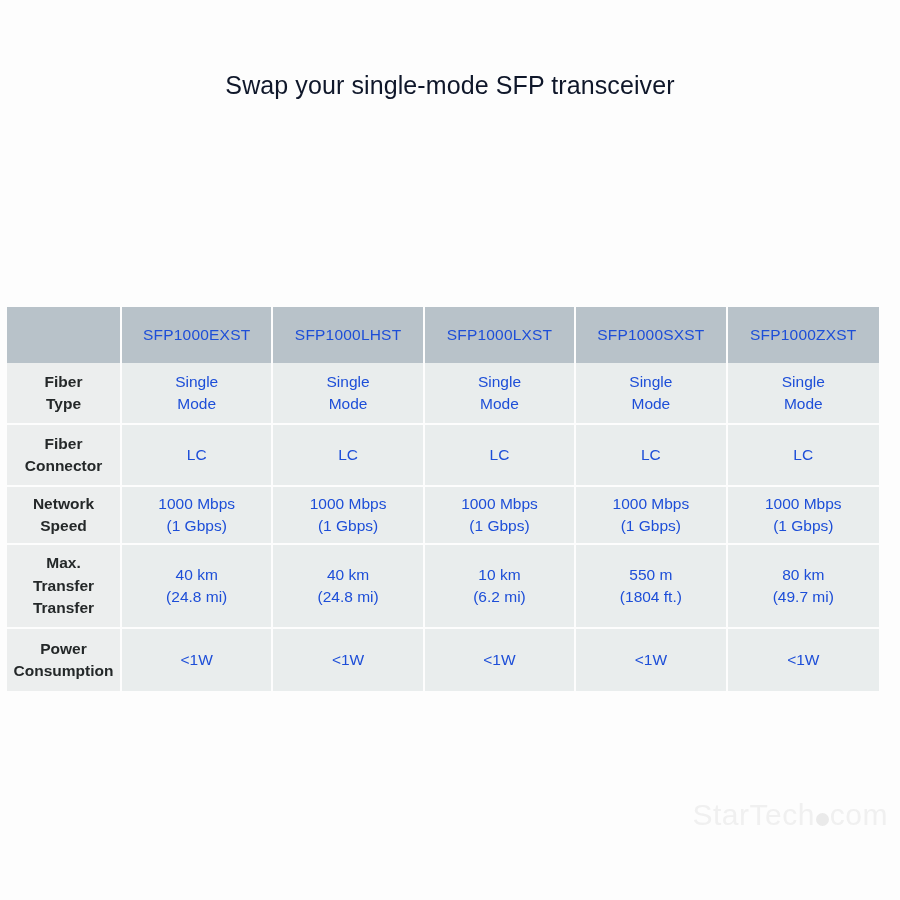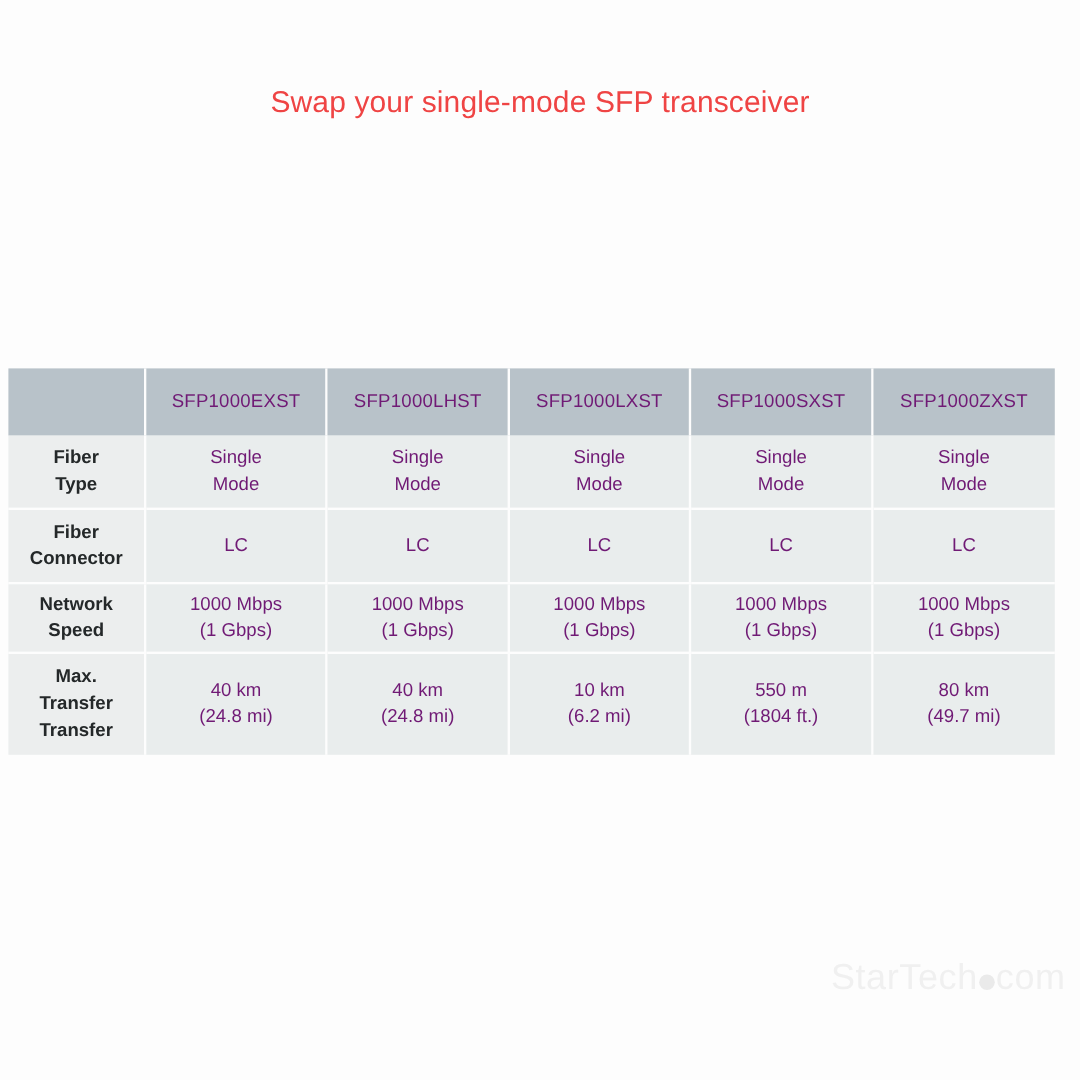--- a/index.html
+++ b/index.html
@@ -39,21 +39,21 @@
     line-height: 1.08;
     margin: 0;
     padding: 0;
     white-space: nowrap;
   }
   .subtitle {
     margin: 16px 0 0 0;
     font-family: "Liberation Sans", sans-serif;
     font-size: 25px;
     font-weight: 400;
-    color: #ef4444;
+    color: #0f172a;
     line-height: 1.38;
     letter-spacing: 0.1px;
   }
   .subtitle-line {
     display: block;
     white-space: nowrap;
   }
 
   
   .spec-table-wrap {
@@ -70,21 +70,21 @@
   }
   table.spec-table col.label-col { width: 115px; }
   table.spec-table col.data-col  { width: 151.4px; }
 
   table.spec-table th,
   table.spec-table td {
     text-align: center;
     vertical-align: middle;
     font-size: 15.5px;
     line-height: 1.45;
-    color: #701a75;
+    color: #1d4ed8;
     padding: 0 4px;
     border-right: 2px solid #fdfdfd;
     border-bottom: 2px solid #fdfdfd;
     box-sizing: border-box;
   }
   table.spec-table tr > *:last-child { border-right: none; }
   table.spec-table tr:last-child > * { border-bottom: none; }
 
   
   thead th {
@@ -272,20 +272,41 @@
           <td>
             <span class="cell-line">550 m</span>
             <span class="cell-line">(1804 ft.)</span>
           </td>
           <td>
             <span class="cell-line">80 km</span>
             <span class="cell-line">(49.7 mi)</span>
           </td>
         </tr>
 
+        <tr class="r-power">
+          <th class="row-label">
+            <span class="cell-line">Power</span>
+            <span class="cell-line">Consumption</span>
+          </th>
+          <td>
+            <span class="cell-line">&lt;1W</span>
+          </td>
+          <td>
+            <span class="cell-line">&lt;1W</span>
+          </td>
+          <td>
+            <span class="cell-line">&lt;1W</span>
+          </td>
+          <td>
+            <span class="cell-line">&lt;1W</span>
+          </td>
+          <td>
+            <span class="cell-line">&lt;1W</span>
+          </td>
+        </tr>
 
       </tbody>
     </table>
   </div>
 
   <div class="watermark">
     <span>StarTech</span><span class="wm-dot"></span><span>com</span>
   </div>
 
 </div>

